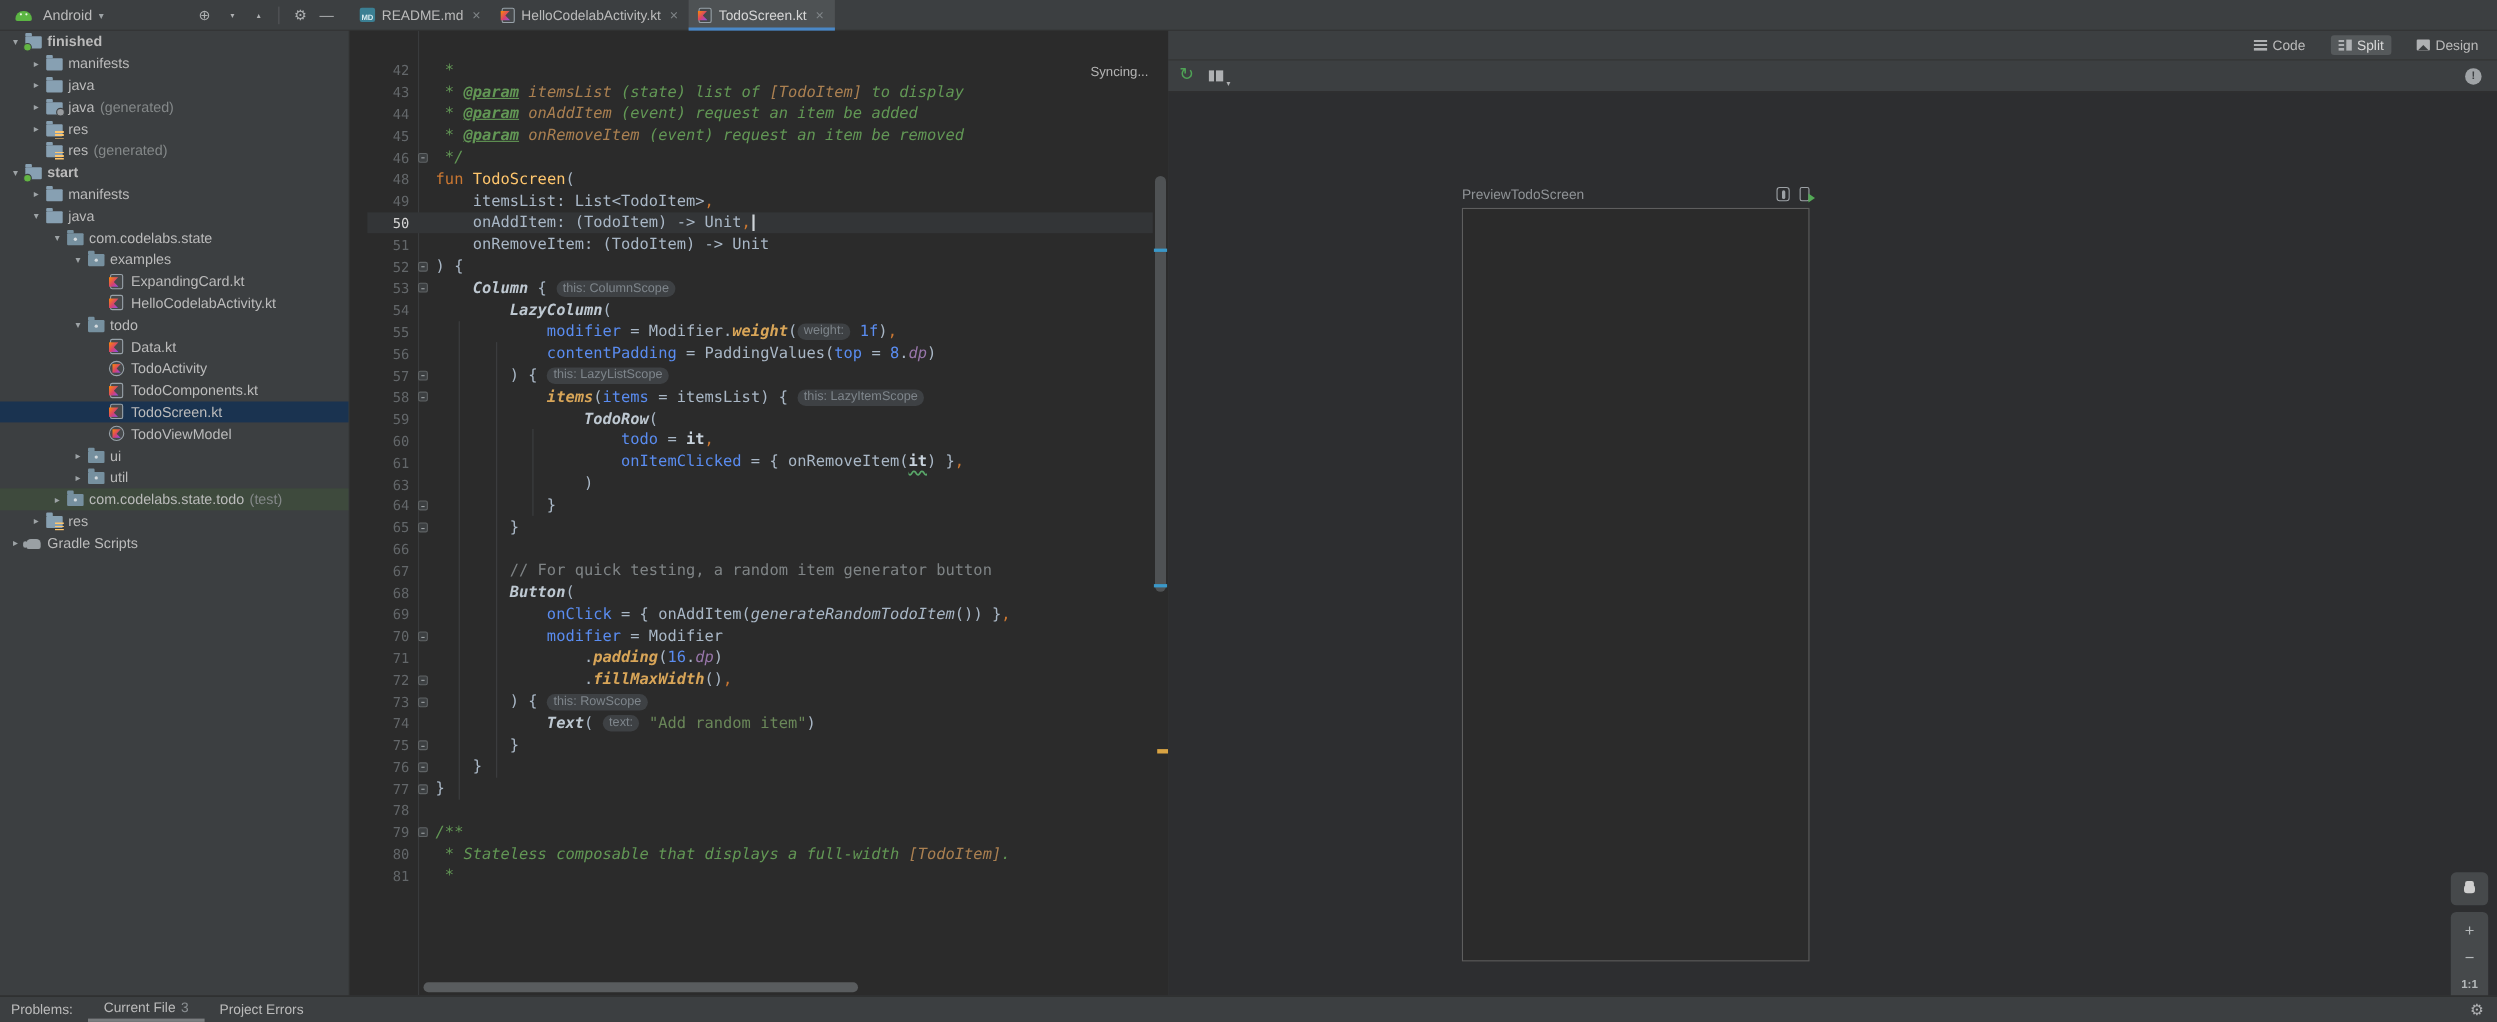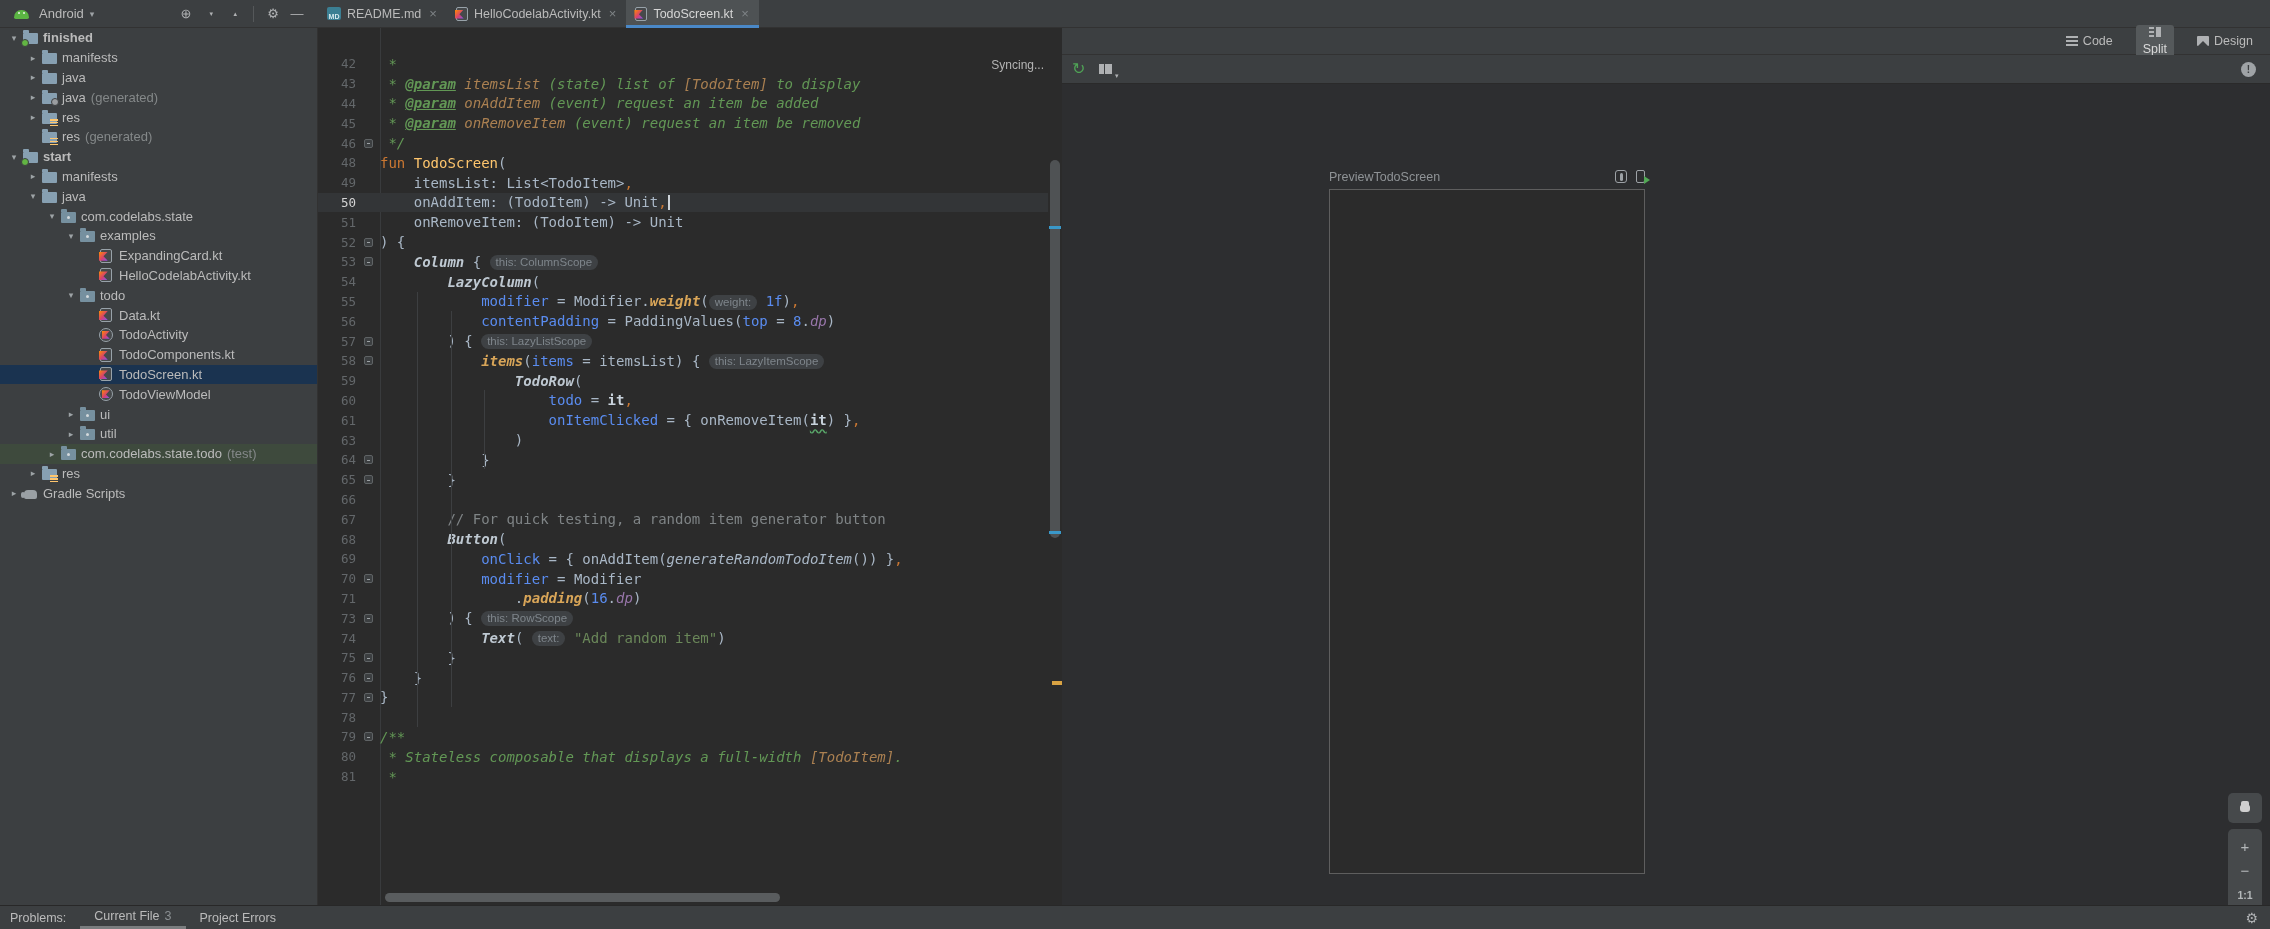--- a/index.html
+++ b/index.html
@@ -57,21 +57,21 @@
   .ico-folder.pkg { background:#76909f; }
   .ico-folder.pkg::after { content:""; position:absolute; left:6px; top:4px; width:3px; height:3px; border-radius:50%; background:#d3d9dc; }
   .ico-gradle { width:13px; height:9px; background:#9aa0a4; border-radius:4px 4px 2px 2px; position:relative; margin-top:3px; }
   .ico-gradle::before { content:""; position:absolute; left:-3px; top:2px; width:4px; height:6px; background:#9aa0a4; border-radius:2px; }
 
   
   #editor { position:absolute; left:318px; top:28px; width:744px; height:877px; background:#2b2b2b; overflow:hidden; }
   #gutter-sep { position:absolute; left:62px; top:0; bottom:0; width:1px; background:#393b3d; }
   #syncing { position:absolute; right:18px; top:30px; color:#b4b4b4; font-size:12px; }
   #code-lines { position:absolute; left:0; top:26px; width:730px;
-    font-family:"DejaVu Sans Mono", monospace; font-size:14px; }
+    font-family:"DejaVu Sans Mono", monospace; font-size:14px;padding-left:16px; }
   .cline { display:flex; align-items:center; height:19.8px; position:relative; }
   .cline.cur { background:#333537; }
   .ln-num { width:38px; flex:none; text-align:right; font-size:12.5px; color:#63676a; }
   .cline.cur .ln-num { color:#d4d4d4; }
   .ln-fold { width:24px; flex:none; display:flex; justify-content:center; align-items:center; }
   .foldbox { width:9px; height:9px; border:1px solid #5f6365; border-radius:2px; background:#3c3f41; position:relative; }
   .foldbox::after { content:""; position:absolute; left:2px; top:3.5px; width:3px; height:1px; background:#9da2a5; }
   .ln-code { white-space:pre; color:#a9b7c6; }
   .seg-d   { color:#a9b7c6; }
   .seg-kw  { color:#cc7832; }
@@ -103,21 +103,21 @@
   .mark.cyan { background:#3a98c9; height:3px; }
   .mark.orange { background:#d9a343; height:4px; right:0; width:10px; }
   #hscroll { position:absolute; left:64px; right:16px; bottom:2px; height:10px; }
   #hscroll .thumb { position:absolute; left:3px; width:395px; top:0; height:9px; background:#595c5e; border-radius:5px; }
 
   
   #rightpane { position:absolute; left:1062px; top:28px; width:1208px; height:877px; background:#2d2e30; }
   #mode-row { position:absolute; left:0; top:0; right:0; height:27px; background:#3c3f41; border-bottom:1px solid #323232;
     display:flex; align-items:center; justify-content:flex-end; gap:16px; padding-right:10px; }
   .mode { display:flex; align-items:center; gap:5px; color:#bbbbbb; font-size:12.5px; padding:2px 7px; border-radius:3px; }
-  .mode.active { background:#55595b; color:#d9d9d9;flex-direction:column; }
+  .mode.active { background:#55595b; color:#d9d9d9; }
   .i-code { width:12px; height:10px; background:repeating-linear-gradient(#afb1b3 0 2px, transparent 2px 4px); }
   .i-split { width:12px; height:10px; position:relative; }
   .i-split::before { content:""; position:absolute; left:0; top:0; width:5px; height:10px;
     background:repeating-linear-gradient(#afb1b3 0 2px, transparent 2px 4px); }
   .i-split::after { content:""; position:absolute; right:0; top:0; width:5px; height:10px; background:#afb1b3; }
   .i-design { width:12px; height:10px; background:#afb1b3; border-radius:1px; position:relative; overflow:hidden; }
   .i-design::after { content:""; position:absolute; left:1px; bottom:0; border-left:5px solid transparent; border-right:5px solid transparent; border-bottom:5px solid #3c3f41; }
 
   #ptool-row { position:absolute; left:0; top:27px; right:0; height:29px; background:#3c3f41; border-bottom:1px solid #2a2a2a;
     display:flex; align-items:center; padding:0 14px 0 10px; gap:14px; }
@@ -541,20 +541,27 @@
             <span class="foldbox"></span>
           </span>
           <span class="ln-code"><span class="seg-d">            </span><span class="seg-arg">modifier</span><span class="seg-d"> = Modifier</span></span>
         </div>
         <div class="cline">
           <span class="ln-num">71</span>
           <span class="ln-fold"></span>
           <span class="ln-code"><span class="seg-d">                .</span><span class="seg-ext">padding</span><span class="seg-d">(</span><span class="seg-num">16</span><span class="seg-d">.</span><span class="seg-dp">dp</span><span class="seg-d">)</span></span>
         </div>
         <div class="cline">
+          <span class="ln-num">72</span>
+          <span class="ln-fold">
+            <span class="foldbox"></span>
+          </span>
+          <span class="ln-code"><span class="seg-d">                .</span><span class="seg-ext">fillMaxWidth</span><span class="seg-d">()</span><span class="seg-com">,</span></span>
+        </div>
+        <div class="cline">
           <span class="ln-num">73</span>
           <span class="ln-fold">
             <span class="foldbox"></span>
           </span>
           <span class="ln-code"><span class="seg-d">        ) { </span><span class="seg-inlay">this: RowScope</span></span>
         </div>
         <div class="cline">
           <span class="ln-num">74</span>
           <span class="ln-fold"></span>
           <span class="ln-code"><span class="seg-d">            </span><span class="seg-comp">Text</span><span class="seg-d">( </span><span class="seg-inlay">text:</span><span class="seg-d"> </span><span class="seg-str">"Add random item"</span><span class="seg-d">)</span></span>

